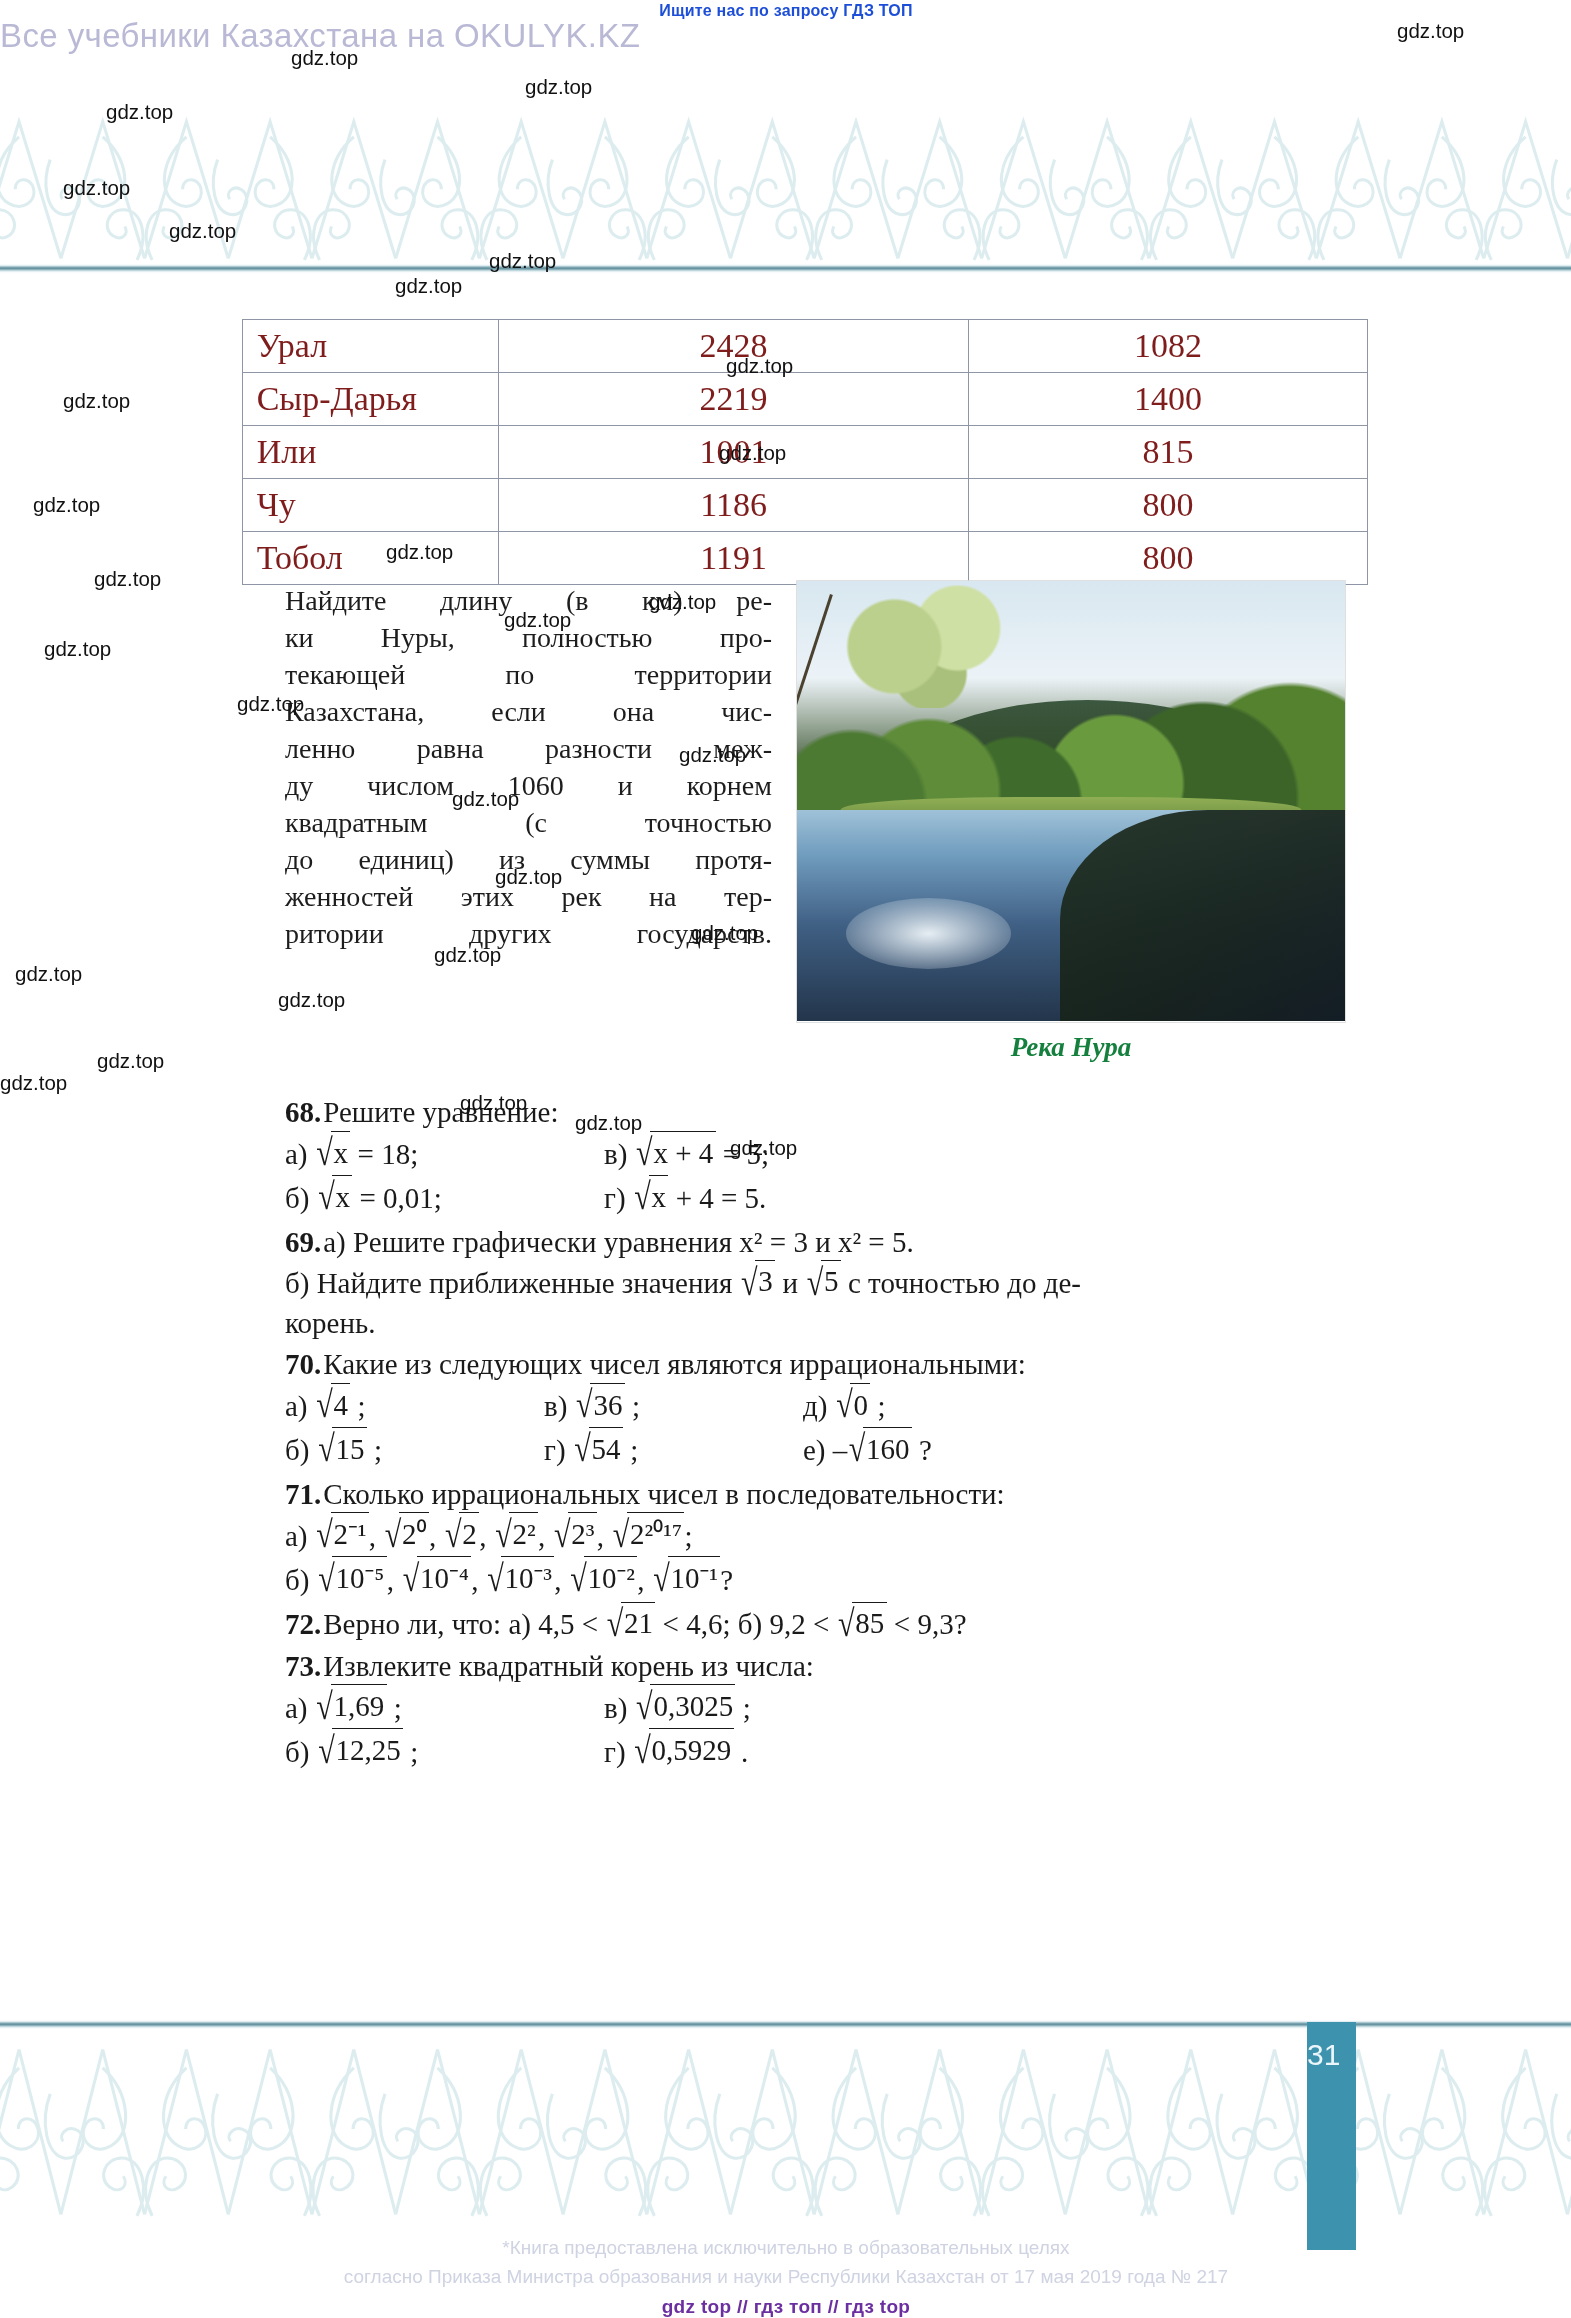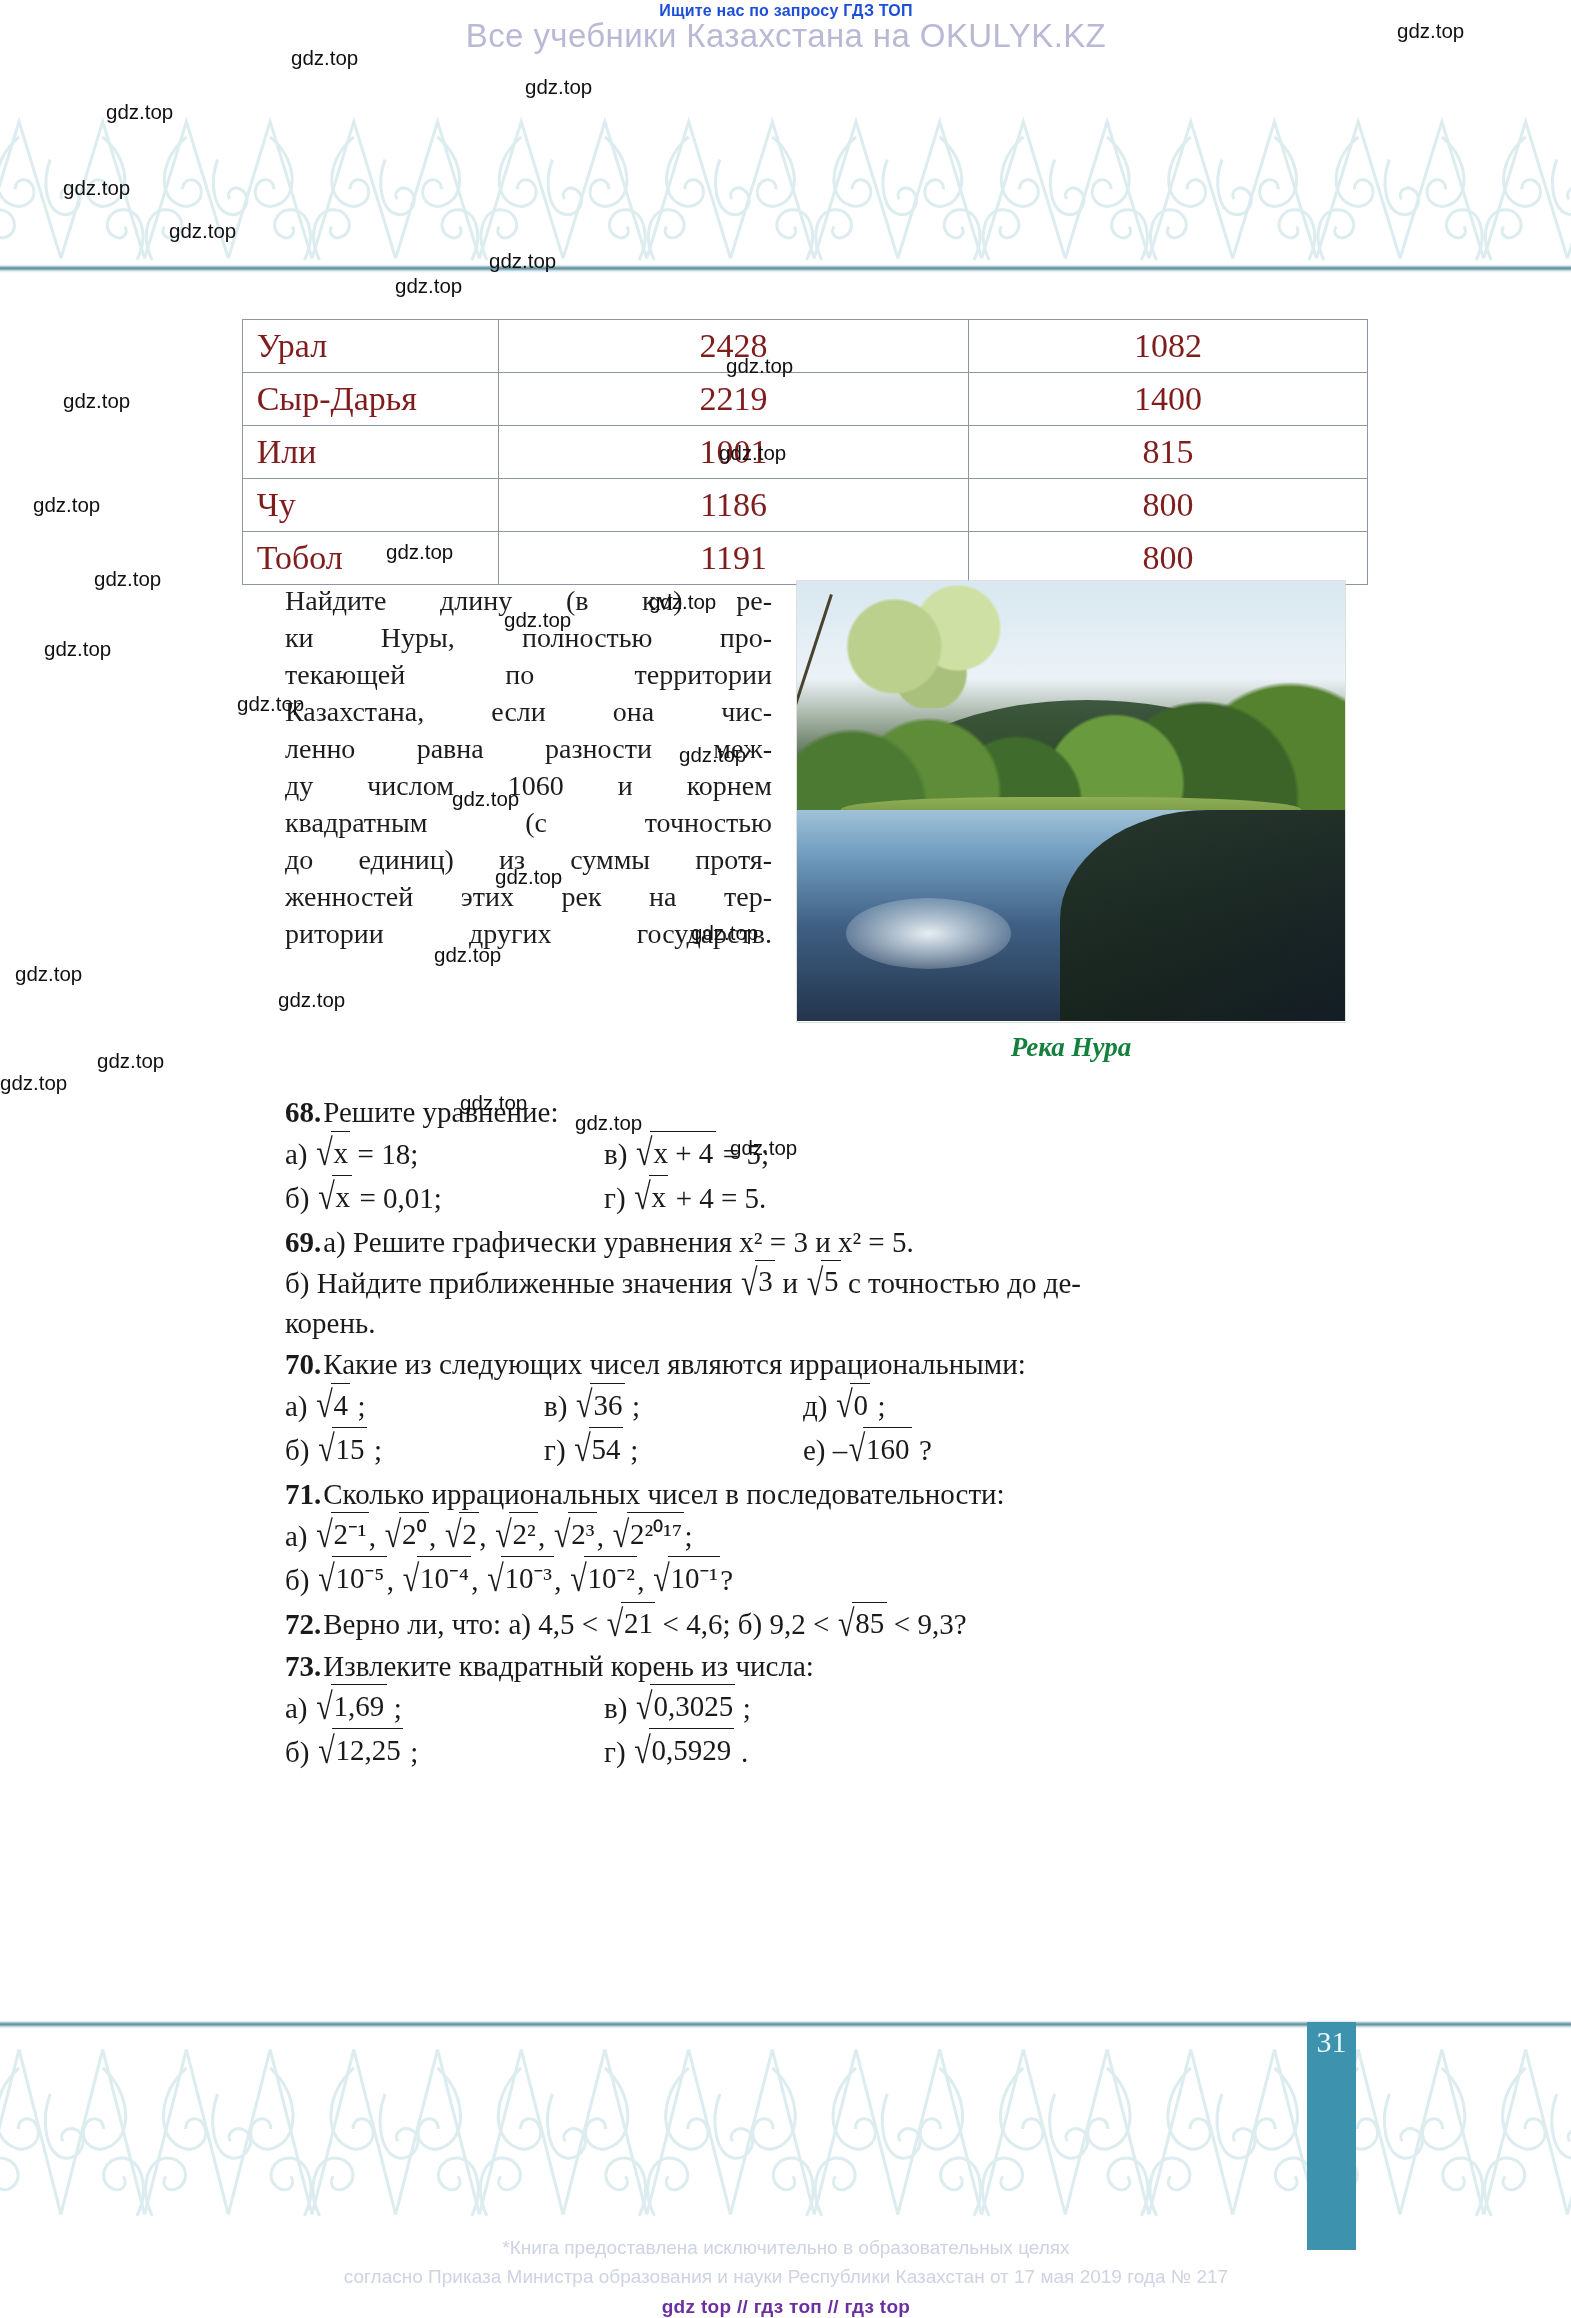--- a/index.html
+++ b/index.html
@@ -16,21 +16,20 @@
     position:absolute;top:1.5px;left:0;width:100%;
     text-align:center;
     color:#1d4ed8;
     font-family:"Liberation Sans", sans-serif;
     font-weight:bold;
     font-size:16px;
     letter-spacing:0.2px;
   }
   .site-banner{
     position:absolute;top:16.7px;left:0;width:100%;
-    text-align:center;
     color:#b9b9d6;
     font-family:"Liberation Sans", sans-serif;
     font-size:33px;
     font-weight:400;
     letter-spacing:0.4px;
   }
 
   
   .ornament{
     position:absolute;left:0;width:100%;
@@ -207,25 +206,25 @@
   }
 
   
   .page-badge{
     position:absolute;left:1307px;top:2022px;
     width:49px;height:228px;
     background:#3d92ad;
   }
   .page-badge span{
     display:block;
-    text-align:center;
+    text-align:left;
     color:#eaf6fa;
     font-size:30px;
-    font-family:Liberation Serif, serif;
-    padding-top:3px;
+    font-family:Liberation Sans, sans-serif;
+    padding-top:16px;
   }
 
   
   .footer{
     position:absolute;left:0;top:2233px;width:100%;
     text-align:center;
     font-family:"Liberation Sans", sans-serif;
   }
   .footer .fl1,.footer .fl2{
     color:#cfd3e2;font-size:19px;line-height:29px;

